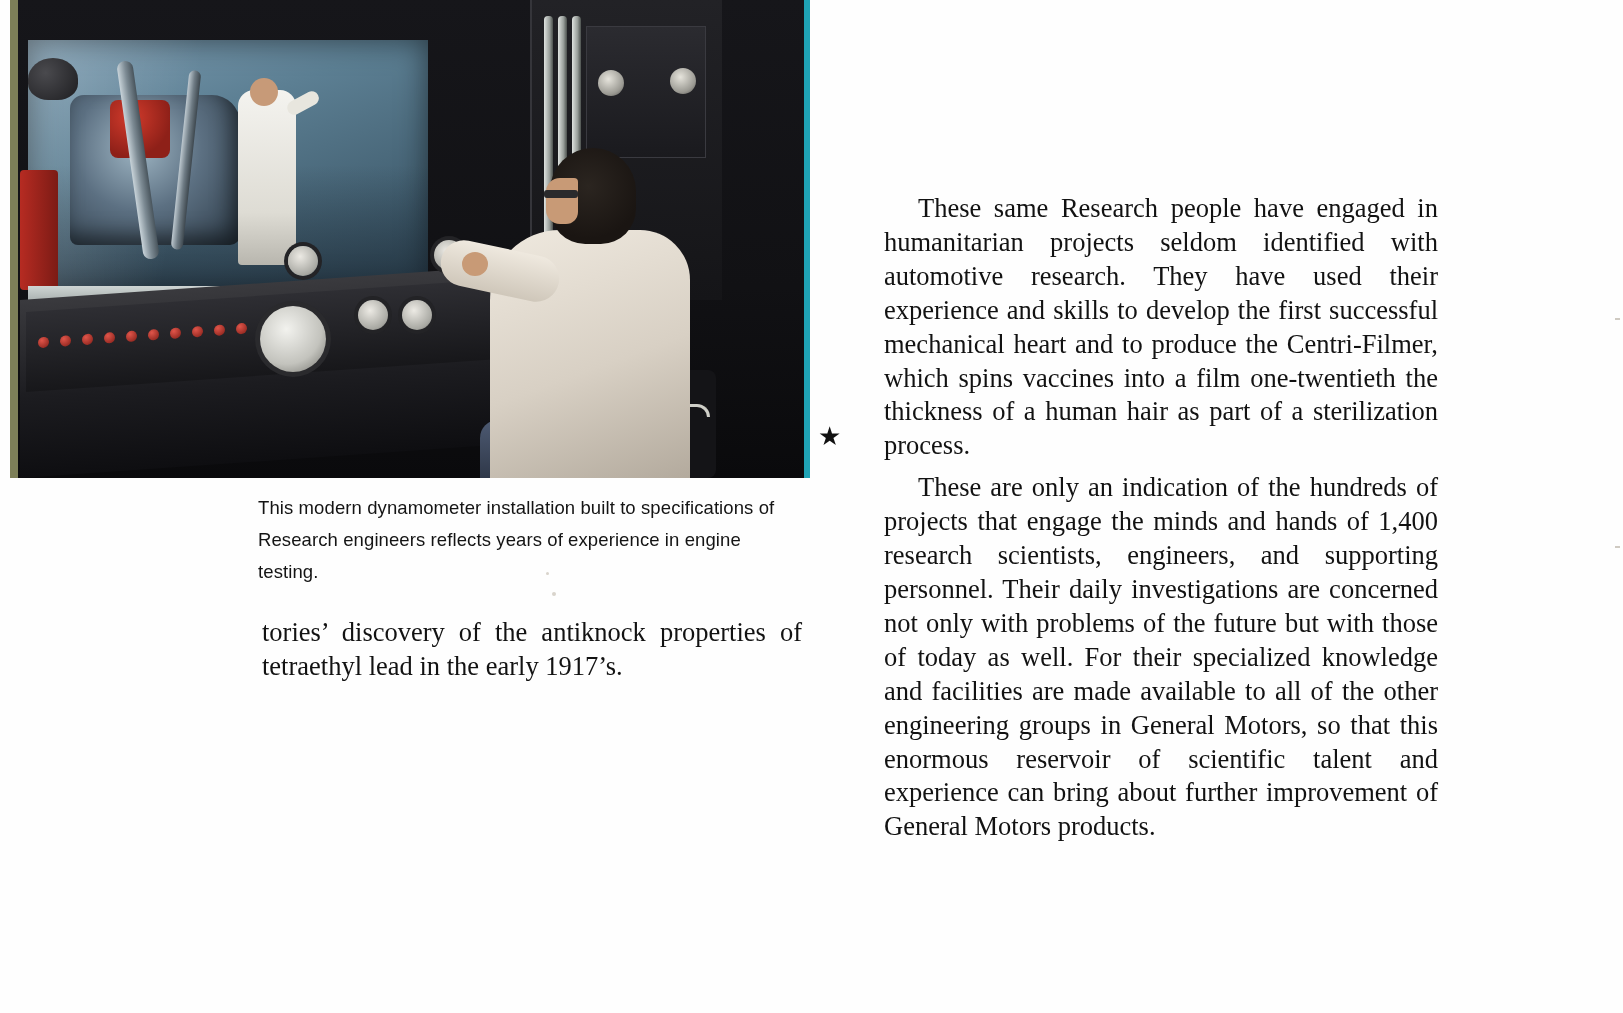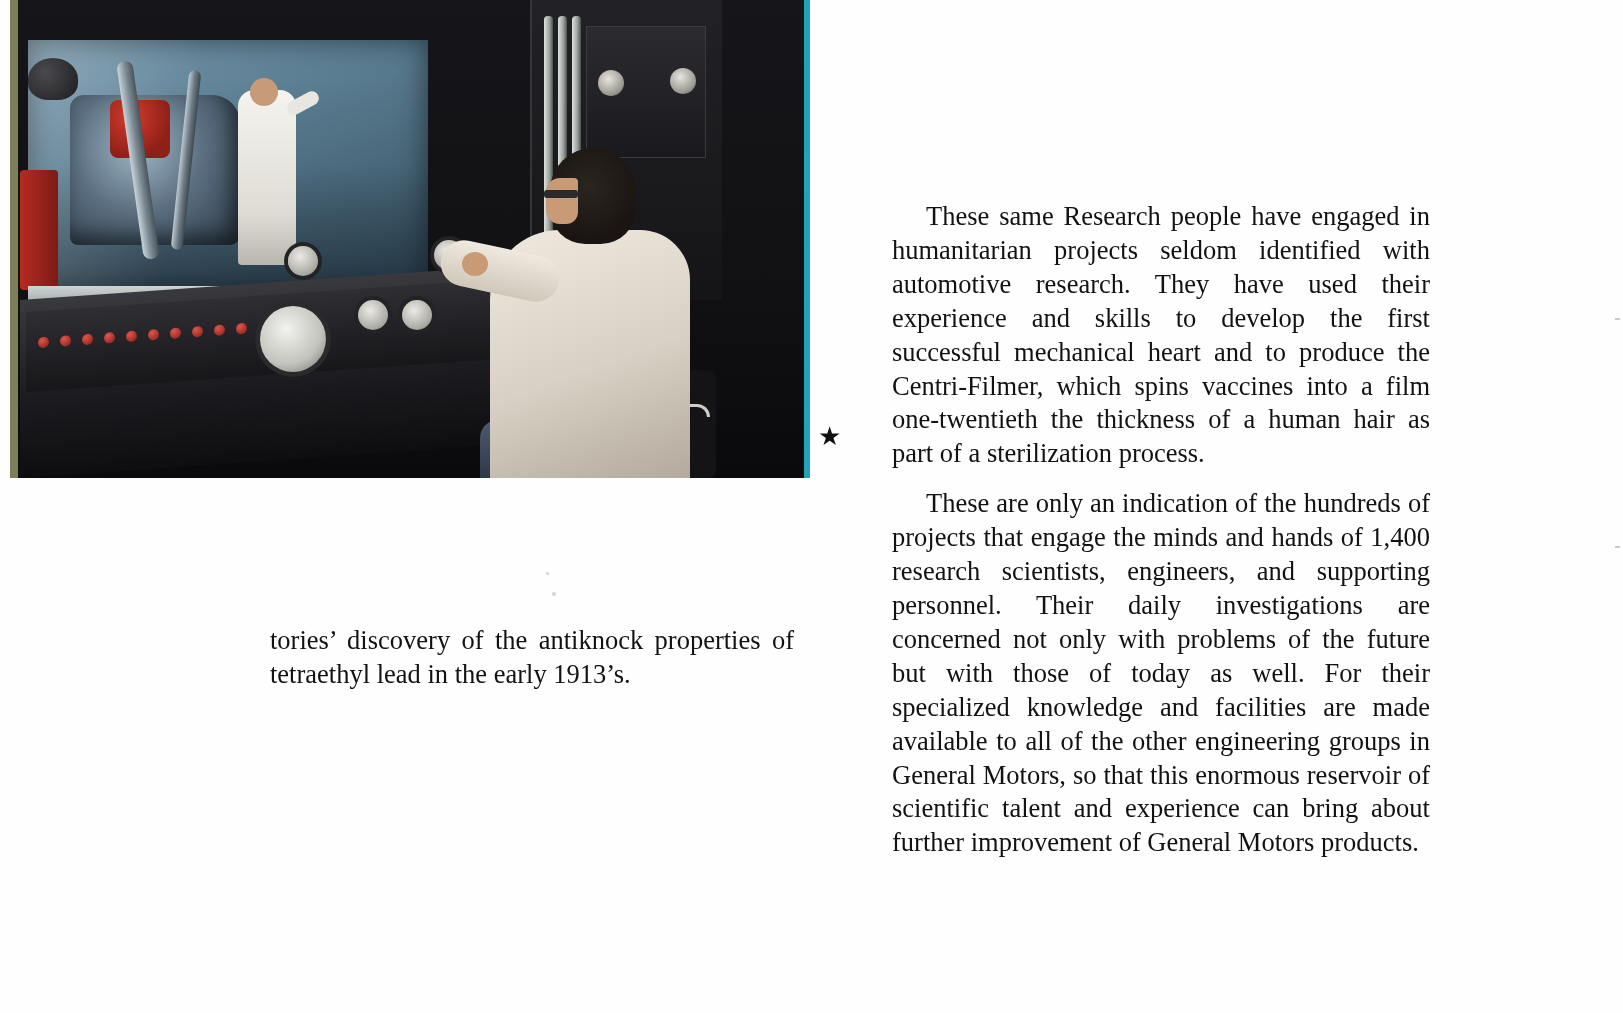--- a/index.html
+++ b/index.html
@@ -266,21 +266,21 @@
     letter-spacing: .1px;
   }
 
   .body-text {
     font-size: 26.5px;
     line-height: 1.28;
     text-align: justify;
     color: #121212;
   }
   .body-text p {
-    margin: 16px;
+    margin: 8px;
   }
   .body-text p.indent {
     text-indent: 34px;
   }
 
   .left-body {
     position: absolute;
     left: 254px;
     top: 608px;
     width: 556px;
@@ -379,23 +379,24 @@
       <div class="ph-man-body"></div>
       <div class="ph-man-arm"></div>
       <div class="ph-man-hand"></div>
       <div class="ph-man-head"></div>
       <div class="ph-man-face"></div>
       <div class="ph-man-glasses"></div>
 
       <div class="ph-teal-edge"></div>
     </div>
 
+    <div class="caption">This modern dynamometer installation built to specifications of Research engineers reflects years of experience in engine testing.</div>
 
     <div class="left-body body-text">
-      <p>tories’ discovery of the antiknock properties of tetraethyl lead in the early 1913’s.</p>
+      <p>tories’ discovery of the antiknock properties of tetraethyl lead in the early 1917’s.</p>
     </div>
   </div>
 
   <div class="star">★</div>
 
   <div class="right-col body-text">
     <p class="indent">These same Research people have engaged in humanitarian projects seldom identified with automotive research. They have used their experience and skills to develop the first successful mechanical heart and to produce the Centri-Filmer, which spins vaccines into a film one-twentieth the thickness of a human hair as part of a sterilization process.</p>
     <p class="indent">These are only an indication of the hundreds of projects that engage the minds and hands of 1,400 research scientists, engineers, and supporting personnel. Their daily investigations are concerned not only with problems of the future but with those of today as well. For their specialized knowledge and facilities are made available to all of the other engineering groups in General Motors, so that this enormous reservoir of scientific talent and experience can bring about further improvement of General Motors products.</p>
   </div>
 

